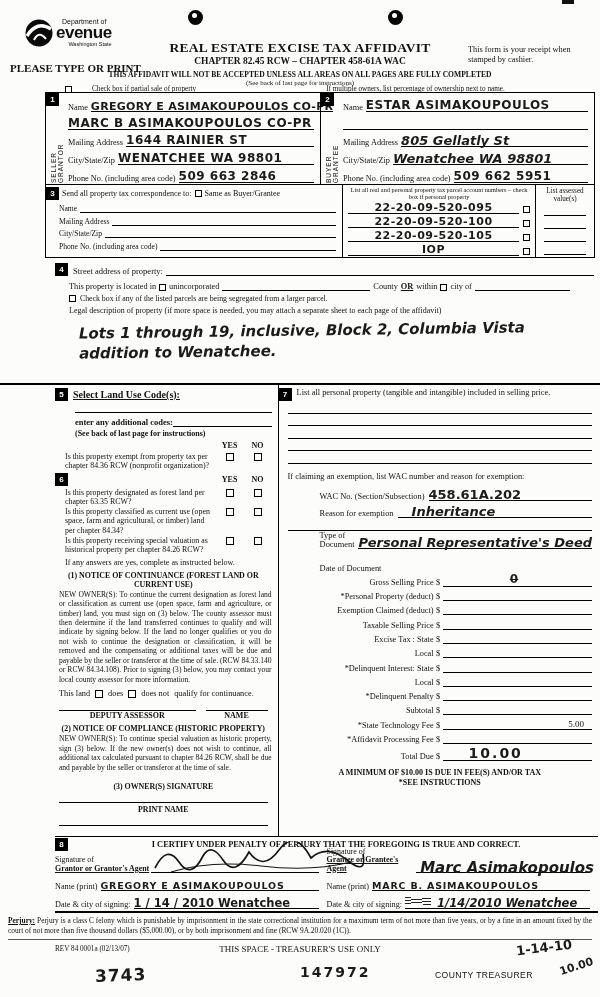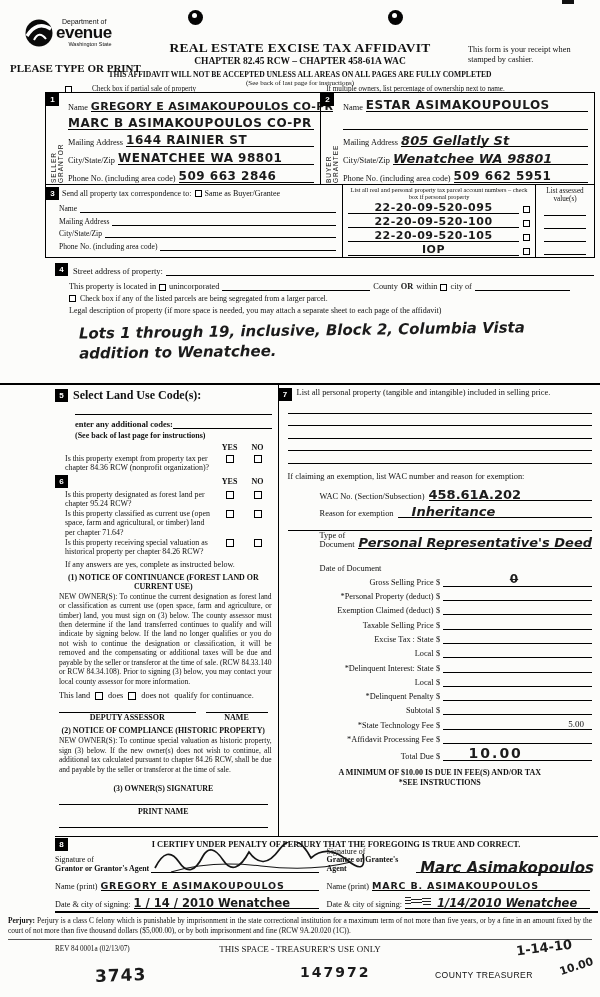--- a/index.html
+++ b/index.html
@@ -13,21 +13,21 @@
   .cb { width:8px; height:8px; border:1px solid #000; display:inline-block; flex:none; background:#fff; }
   .cb.sm { width:7px; height:7px; }
   .line { border-bottom:1px solid #000; }
   .secnum {
     width:13px; height:13px; background:#000; color:#fff; flex:none;
     display:flex; align-items:center; justify-content:center;
     font-family:"Liberation Sans",sans-serif; font-size:8px; font-weight:bold;
   }
   .hw  { font-family:"DejaVu Sans",sans-serif; font-weight:700; color:#1b1b1b; white-space:nowrap; }
   .hws { font-family:"DejaVu Sans",sans-serif; font-style:italic; font-weight:600; color:#1b1b1b; white-space:nowrap; }
-  .bold { font-weight:bold; }
+  .bold { font-weight:bold;text-decoration:underline; }
   .frow { display:flex; align-items:flex-end; }
   .frow .line { flex:1; margin-left:3px; position:relative; }
   
   .header { position:relative; height:92px; }
   .punch { position:absolute; width:15px; height:15px; background:#050505; border-radius:50%; top:10px; }
   .punch i { position:absolute; width:5px; height:5px; background:#fff; border-radius:50%; top:3px; left:4px; }
   .corner-mark { position:absolute; top:0; right:26px; width:12px; height:4px; background:#111; }
   .logo { position:absolute; left:24px; top:18px; display:flex; align-items:flex-start; }
   .logo-text { margin-left:-4px; }
   .logo-dept { font-family:"Liberation Sans",sans-serif; font-size:7px; margin-left:12px; }
@@ -76,21 +76,21 @@
   .sec4 .r2 { display:flex; align-items:flex-end; height:15px; margin-left:14px; gap:3px; font-size:8.3px; }
   .sec4 .r2 .line { position:relative; }
   .sec4 .r3 { display:flex; align-items:center; gap:4px; height:15px; margin-left:14px; font-size:7.8px; }
   .sec4 .r4 { height:14px; margin-left:14px; font-size:8px; }
   .legal-hw { margin-left:24px; transform:rotate(-0.8deg); font-size:15px; line-height:20px; }
   
   .sec567 { display:flex; border-bottom:1.5px solid #000; height:452px; margin-left:55px; margin-right:2px; }
   .lcol { width:288px; border-right:1.5px solid #000; padding:3px 6px 0 0; position:relative; }
   .rcol { flex:1; padding:3px 6px 0 9px; position:relative; display:flex; flex-direction:column; }
   .lcol .h5 { display:flex; align-items:center; gap:5px; }
-  .lcol .h5 .t { font-size:12px; font-weight:bold; }
+  .lcol .h5 .t { font-size:10px; font-weight:bold;text-decoration:underline; }
   .ul-wide { height:12px; border-bottom:1px solid #000; margin-left:20px; }
   .addl { display:flex; align-items:flex-end; height:14px; margin-left:20px; font-size:8.5px; font-weight:bold; }
   .addl .line { flex:1; }
   .seeback2 { margin-left:20px; font-size:8px; font-weight:bold; height:12px; display:flex; align-items:center; }
   .yn { display:flex; justify-content:flex-end; font-size:8px; font-weight:bold; height:12px; align-items:center; }
   .yn span { width:28px; text-align:center; }
   .qrow { display:flex; align-items:flex-start; margin-top:1px; }
   .qrow .qt { flex:1; font-size:7.9px; line-height:9.3px; padding-left:10px; }
   .qrow .qc { width:28px; display:flex; justify-content:center; padding-top:1px; flex:none; }
   .h6row { display:flex; align-items:center; height:14px; margin-top:2px; }
@@ -375,30 +375,30 @@
 
       <div class="h6row">
         <div class="secnum">6</div>
         <div class="sp"></div>
         <div class="yn" style="height:auto">
           <span>YES</span>
           <span>NO</span>
         </div>
       </div>
       <div class="qrow">
-        <div class="qt">Is this property designated as forest land per chapter 95.24 RCW?</div>
+        <div class="qt">Is this property designated as forest land per chapter 63.35 RCW?</div>
         <div class="qc">
             <span class="cb"></span>
           </div>
         <div class="qc">
             <span class="cb"></span>
           </div>
       </div>
       <div class="qrow">
-        <div class="qt">Is this property classified as current use (open space, farm and agricultural, or timber) land per chapter 71.64?</div>
+        <div class="qt">Is this property classified as current use (open space, farm and agricultural, or timber) land per chapter 84.34?</div>
         <div class="qc">
             <span class="cb"></span>
           </div>
         <div class="qc">
             <span class="cb"></span>
           </div>
       </div>
       <div class="qrow">
         <div class="qt">Is this property receiving special valuation as historical property per chapter 84.26 RCW?</div>
         <div class="qc">

